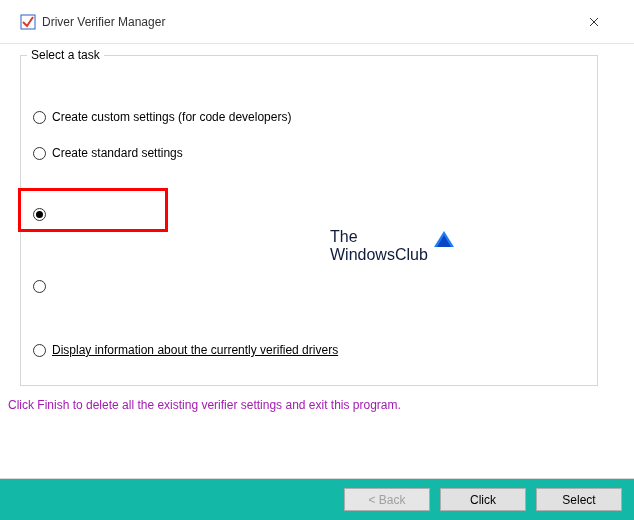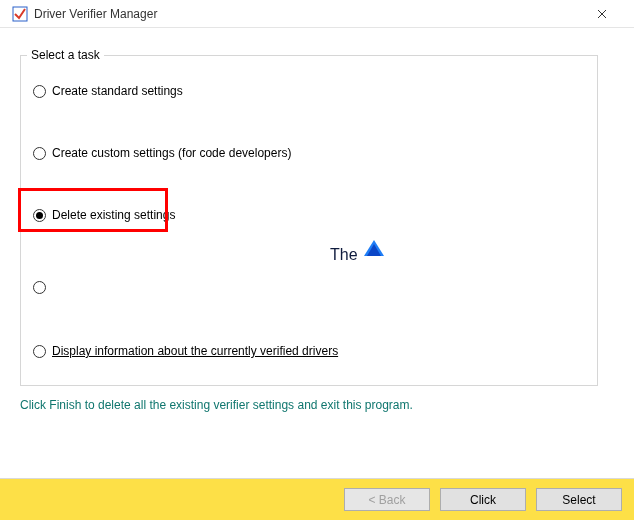--- a/index.html
+++ b/index.html
@@ -5,24 +5,24 @@
     * { margin: 0; padding: 0; box-sizing: border-box; }
     body {
       font-family: 'Segoe UI', Tahoma, sans-serif;
       font-size: 12px;
       background: #fff;
       width: 634px;
       height: 520px;
       overflow: hidden;
     }
     .title-bar {
-      height: 28px;
-      display: flex;
-      align-items: center;
-      padding: 0 12px;
+      height: 44px;
+      display: flex;
+      align-items: center;
+      padding: 0 20px;
       border-bottom: 1px solid #e5e5e5;
     }
     .app-icon {
       width: 16px;
       height: 16px;
       margin-right: 6px;
     }
     .title-text {
       flex: 1;
       font-size: 12px;
@@ -87,44 +87,43 @@
       border: 3px solid #ff0000;
       pointer-events: none;
     }
     .watermark {
       position: absolute;
       top: 228px;
       left: 330px;
       display: flex;
       align-items: center;
       color: #0f1b3d;
-      margin-top: 18px;
     }
     .watermark .text {
       font-size: 16px;
       line-height: 18px;
       font-weight: 400;
     }
     .watermark .logo {
       width: 20px; height: 20px; margin-left: 6px; margin-top: -14px;
     }
     .instruction {
       position: absolute;
       top: 398px;
-      left: 20px;
-      font-size: 12px;
-      color: #0f766e;
+      left: 8px;
+      font-size: 12px;
+      color: #a21caf;
     }
     .button-bar {
       position: absolute;
       left: 0; right: 0;
       bottom: 0;
       height: 42px;
       border-top: 1px solid #d9d9d9;
-      background: #fde047;
+      background: #14b8a6;
       display: flex;
       align-items: center;
       justify-content: flex-end;
       padding-right: 12px;
       gap: 10px;
     }
     .btn {
       min-width: 86px;
       height: 23px;
       background: #e1e1e1;
@@ -156,50 +155,50 @@
   <div class="close-btn">
     <svg viewBox="0 0 10 10">
         <path d="M1 1 L9 9 M9 1 L1 9" stroke="#333" stroke-width="1"></path>
       </svg>
   </div>
 </div>
 
 <fieldset class="group">
   <legend>Select a task</legend>
 
+  <label class="radio-row r2">
+    <input type="radio" name="task" style="">
+    <span>Create custom settings (for code developers)</span>
+  </label>
+
   <label class="radio-row r1">
     <input type="radio" name="task" style="">
     <span>Create standard settings</span>
-  </label>
-
-  <label class="radio-row r2">
-    <input type="radio" name="task" style="">
-    <span>Create custom settings (for code developers)</span>
   </label>
 
   <label class="radio-row r3">
     <input type="radio" name="task" checked="" style="">
-    <span>Delete existing settings</span>
   </label>
 
   <label class="radio-row r4">
     <input type="radio" name="task" style="">
   </label>
 
   <label class="radio-row r5">
     <input type="radio" name="task" style="">
     <span>Display information about the currently verified drivers</span>
   </label>
 </fieldset>
 
 <div class="highlight" style="top:188px; left:18px; width:150px; height:44px;"></div>
 
 <div class="watermark">
   <div class="text">
     <div>The</div>
+    <div>WindowsClub</div>
   </div>
   <span class="logo">
     <svg viewBox="0 0 20 20">
       <polygon points="0,18 10,2 20,18" fill="#1f7ef6"></polygon>
       <polygon points="3,18 10,6 17,18" fill="#0b46c7"></polygon>
     </svg>
   </span>
 </div>
 
 <div class="instruction">Click Finish to delete all the existing verifier settings and exit this program.</div>

